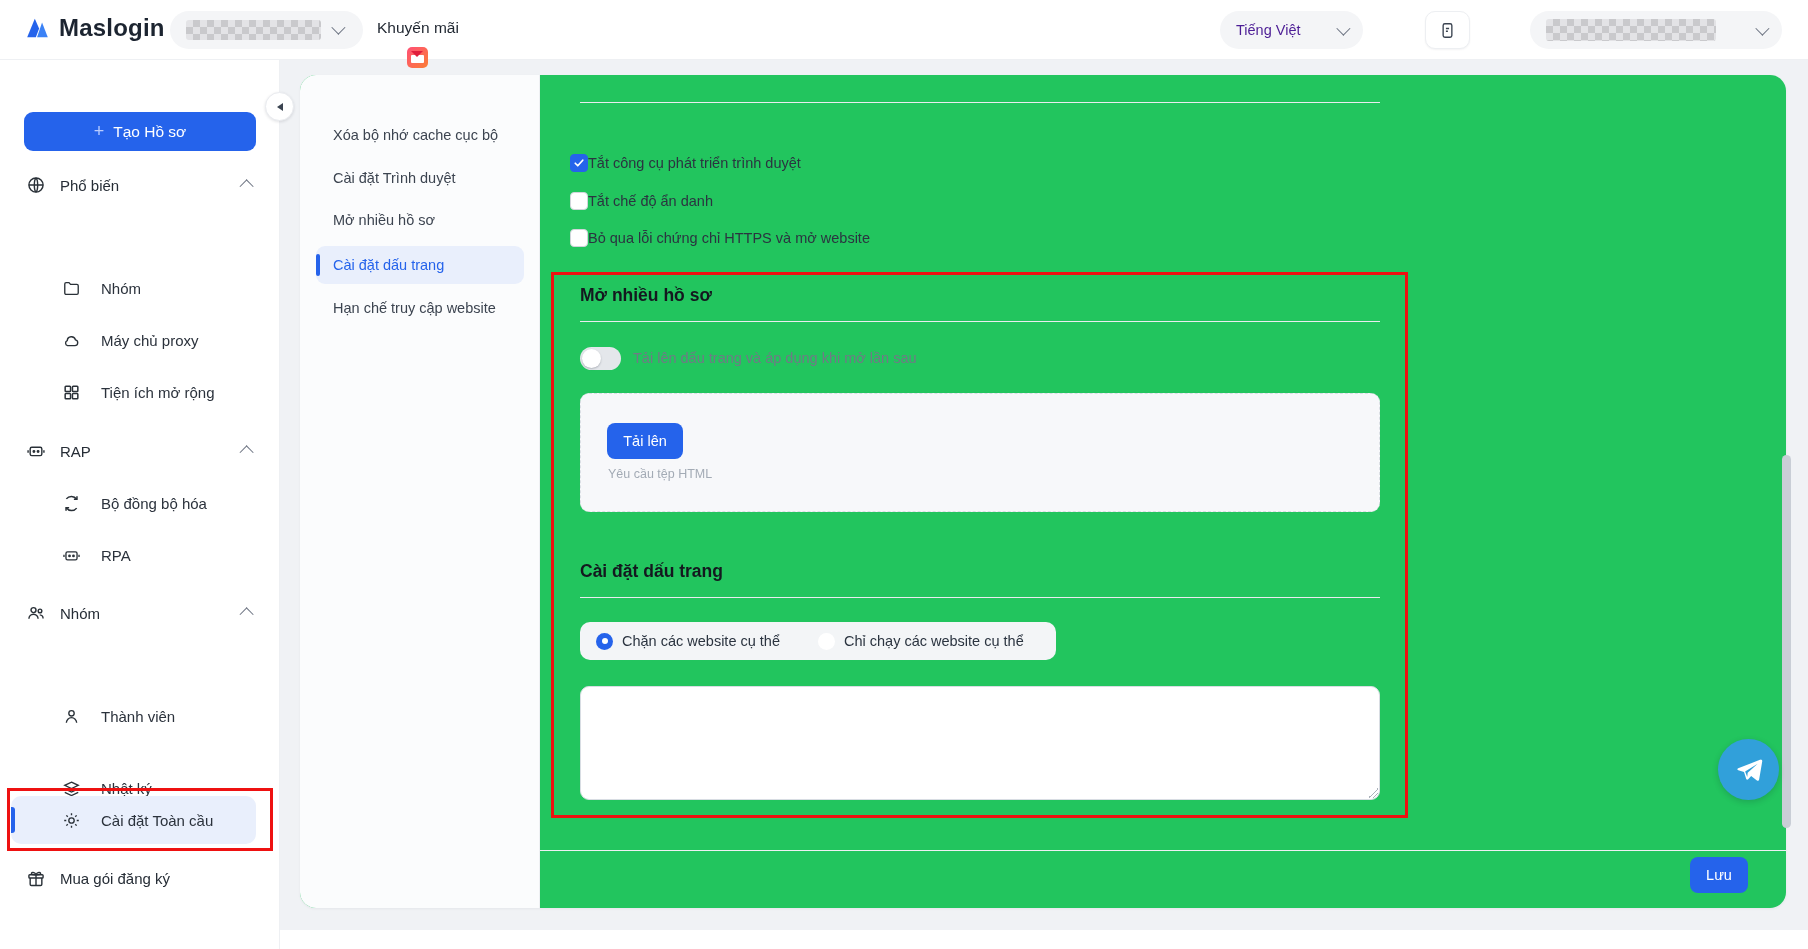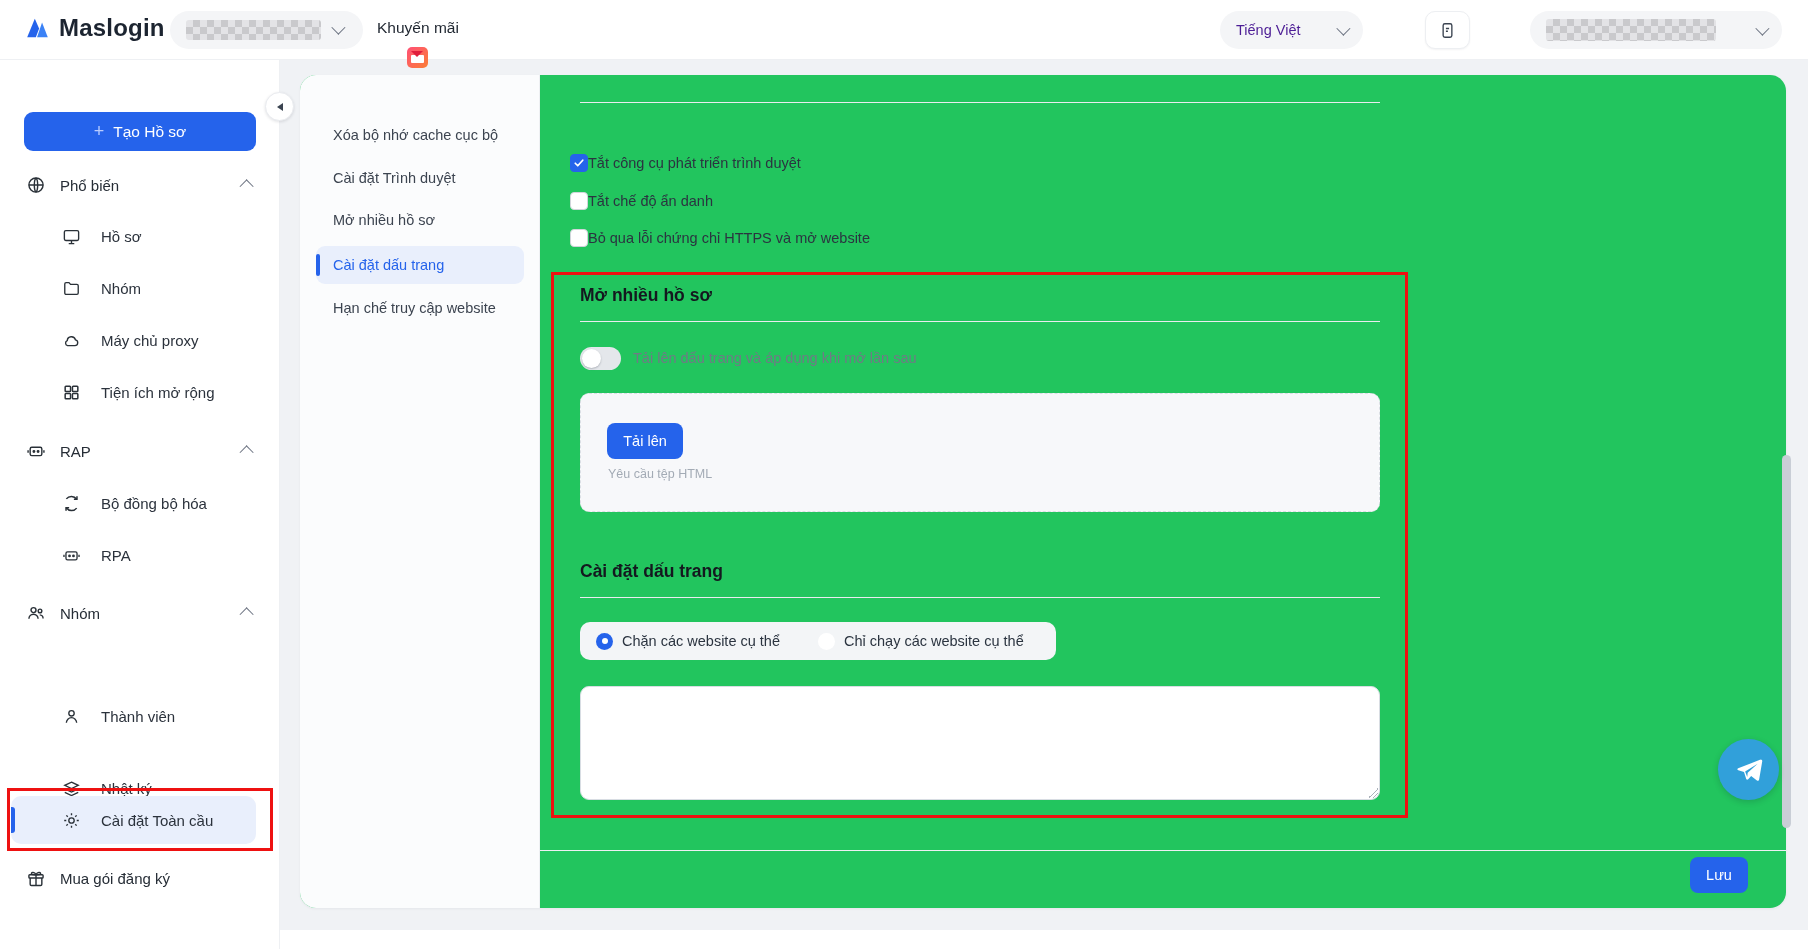--- a/index.html
+++ b/index.html
@@ -174,27 +174,20 @@
 
     <div class="sb-row" style="top:109px;">
       <svg class="sb-sec-icon" viewBox="0 0 24 24" fill="none" stroke="currentColor" stroke-width="1.7">
         <circle cx="12" cy="12" r="8.5"></circle>
           <path d="M3.5 12h17M12 3.5c-2.7 2.6-2.7 14.4 0 17M12 3.5c2.7 2.6 2.7 14.4 0 17"></path>
       </svg>
       <span class="sb-sec-label">Phổ biến</span>
       <span class="chev chev-up sb-chev"></span>
     </div>
 
-    <div class="sb-row" style="top:160px;">
-      <svg class="sb-item-icon" viewBox="0 0 24 24" fill="none" stroke="currentColor" stroke-width="1.7">
-        <rect x="3" y="4.5" width="18" height="12.5" rx="1.8"></rect>
-          <path d="M8.5 21h7M12 17v4"></path>
-      </svg>
-      <span class="sb-item-label">Hồ sơ</span>
-    </div>
 
     <div class="sb-row" style="top:212px;">
       <svg class="sb-item-icon" viewBox="0 0 24 24" fill="none" stroke="currentColor" stroke-width="1.7">
         <path d="M3.5 8V6.2c0-.9.7-1.7 1.7-1.7h3.6l2 2.3h8c.9 0 1.7.8 1.7 1.7v9.3c0 .9-.8 1.7-1.7 1.7H5.2c-1 0-1.7-.8-1.7-1.7V8z"></path>
       </svg>
       <span class="sb-item-label">Nhóm</span>
     </div>
 
     <div class="sb-row" style="top:264px;">
       <svg class="sb-item-icon" viewBox="0 0 24 24" fill="none" stroke="currentColor" stroke-width="1.7">

